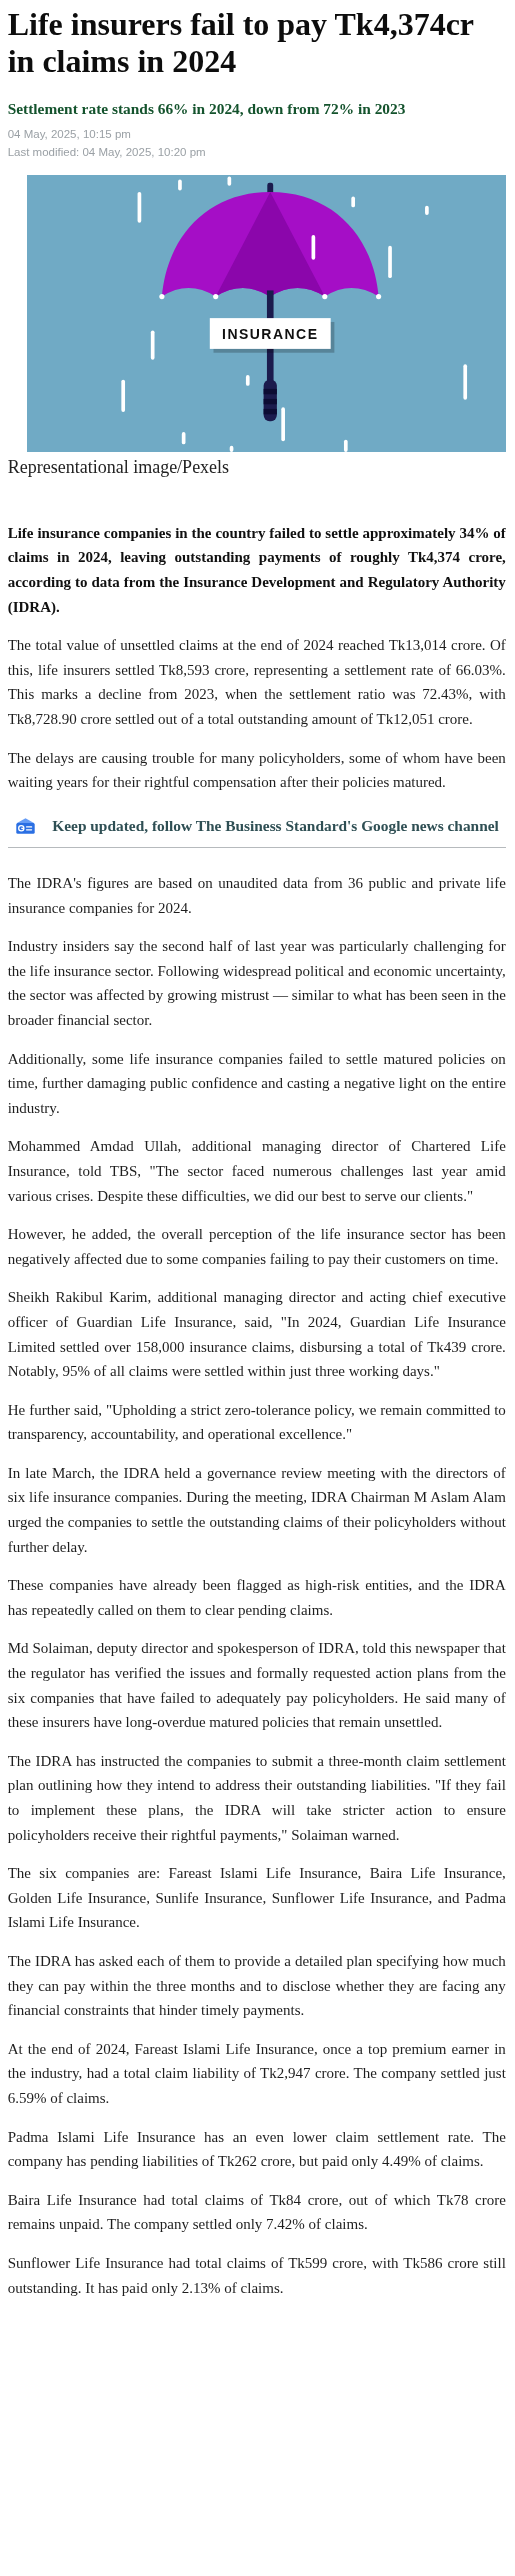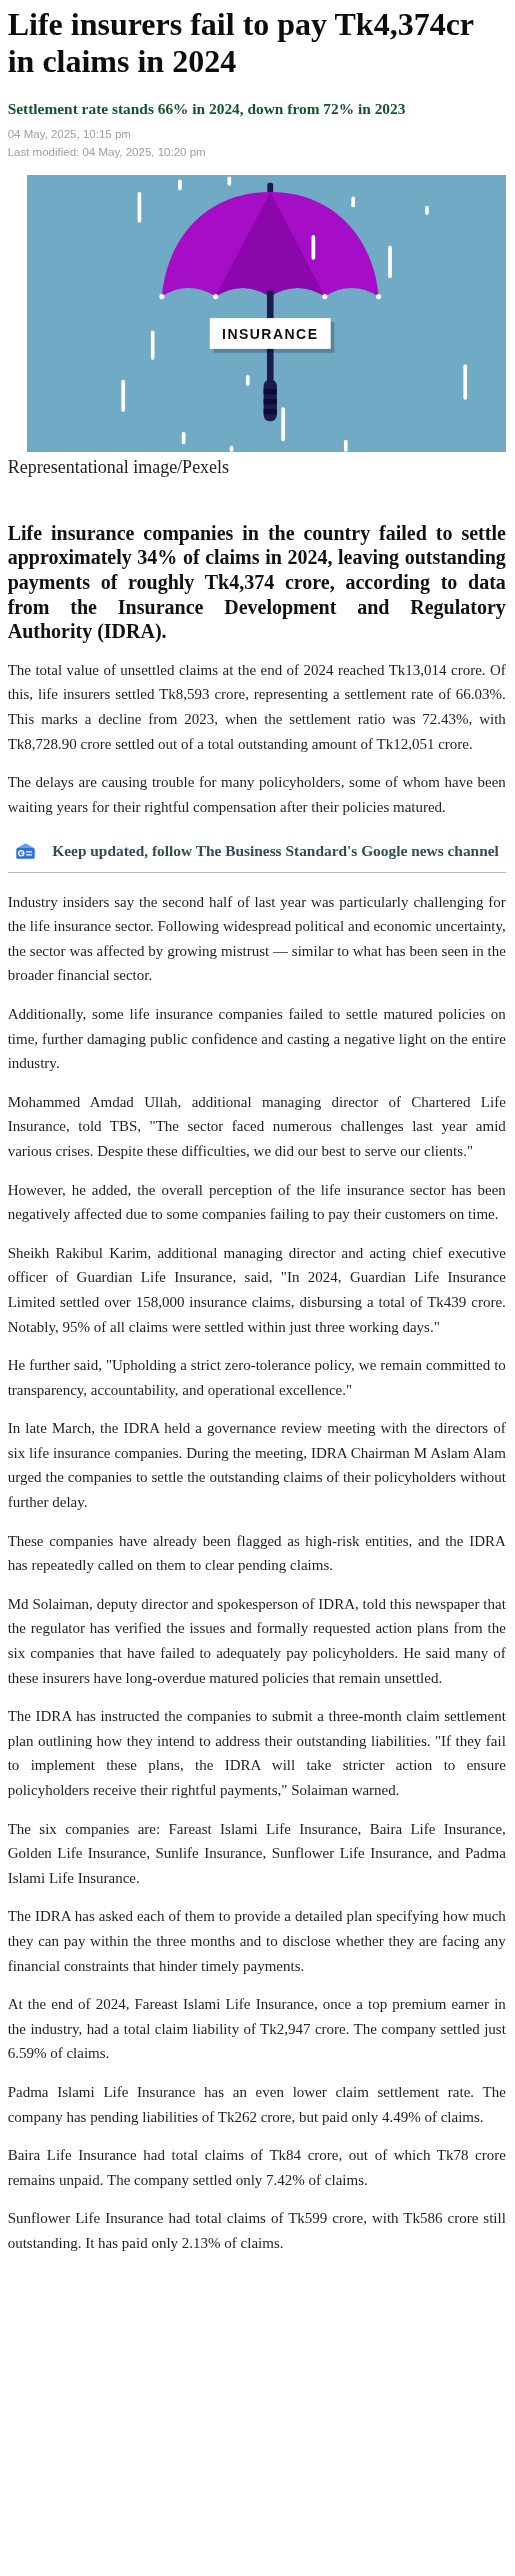--- a/index.html
+++ b/index.html
@@ -47,39 +47,39 @@
     width: 100%;
     height: 277px;
   }
   .caption {
     font-size: 18px;
     line-height: 17px;
     color: #222222;
     margin-top: 7px;
   }
   .lead {
-    font-size: 20px;
+    font-size: 15px;
     line-height: 24.6px;
     font-weight: 700;
     color: #101010;
     text-align: justify;
     margin: 45px 0 14px 0;
   }
   .para {
     font-size: 15px;
     line-height: 24.6px;
     text-align: justify;
     color: #1e1e1e;
     margin: 14px 0;
   }
   .gnews {
     display: flex;
     align-items: flex-end;
     gap: 15.4px;
-    margin: 20px 0 17px 0;
+    margin: 20px 0 23px 0;
     padding: 1.5px 0 10.8px 6.2px;
     border-bottom: 0.8px solid #b6babd;
   }
   .gnews-icon {
     flex: 0 0 auto;
     line-height: 0;
   }
   .gnews a {
     font-family: "Liberation Serif", serif;
     font-weight: 700;
@@ -167,20 +167,21 @@
           <circle cx="9.5" cy="16" r="3.4" fill="none" stroke="#ffffff" stroke-width="1.7"></circle>
           <rect x="9.5" y="15.2" width="3.6" height="1.8"></rect>
           <rect x="15.5" y="13.3" width="8.3" height="1.8" rx="0.9"></rect>
           <rect x="15.5" y="17.1" width="8.3" height="1.8" rx="0.9"></rect>
         </g>
       </svg>
     </span>
     <a>Keep updated, follow The Business Standard's Google news channel</a>
   </div>
 
+  <p class="para">The IDRA's figures are based on unaudited data from 36 public and private life insurance companies for 2024.</p>
   <p class="para">Industry insiders say the second half of last year was particularly challenging for the life insurance sector. Following widespread political and economic uncertainty, the sector was affected by growing mistrust — similar to what has been seen in the broader financial sector.</p>
   <p class="para">Additionally, some life insurance companies failed to settle matured policies on time, further damaging public confidence and casting a negative light on the entire industry.</p>
   <p class="para">Mohammed Amdad Ullah, additional managing director of Chartered Life Insurance, told TBS, "The sector faced numerous challenges last year amid various crises. Despite these difficulties, we did our best to serve our clients."</p>
   <p class="para">However, he added, the overall perception of the life insurance sector has been negatively affected due to some companies failing to pay their customers on time.</p>
   <p class="para">Sheikh Rakibul Karim, additional managing director and acting chief executive officer of Guardian Life Insurance, said, "In 2024, Guardian Life Insurance Limited settled over 158,000 insurance claims, disbursing a total of Tk439 crore. Notably, 95% of all claims were settled within just three working days."</p>
   <p class="para">He further said, "Upholding a strict zero-tolerance policy, we remain committed to transparency, accountability, and operational excellence."</p>
   <p class="para">In late March, the IDRA held a governance review meeting with the directors of six life insurance companies. During the meeting, IDRA Chairman M Aslam Alam urged the companies to settle the outstanding claims of their policyholders without further delay.</p>
   <p class="para">These companies have already been flagged as high-risk entities, and the IDRA has repeatedly called on them to clear pending claims.</p>
   <p class="para">Md Solaiman, deputy director and spokesperson of IDRA, told this newspaper that the regulator has verified the issues and formally requested action plans from the six companies that have failed to adequately pay policyholders. He said many of these insurers have long-overdue matured policies that remain unsettled.</p>
   <p class="para">The IDRA has instructed the companies to submit a three-month claim settlement plan outlining how they intend to address their outstanding liabilities. "If they fail to implement these plans, the IDRA will take stricter action to ensure policyholders receive their rightful payments," Solaiman warned.</p>

